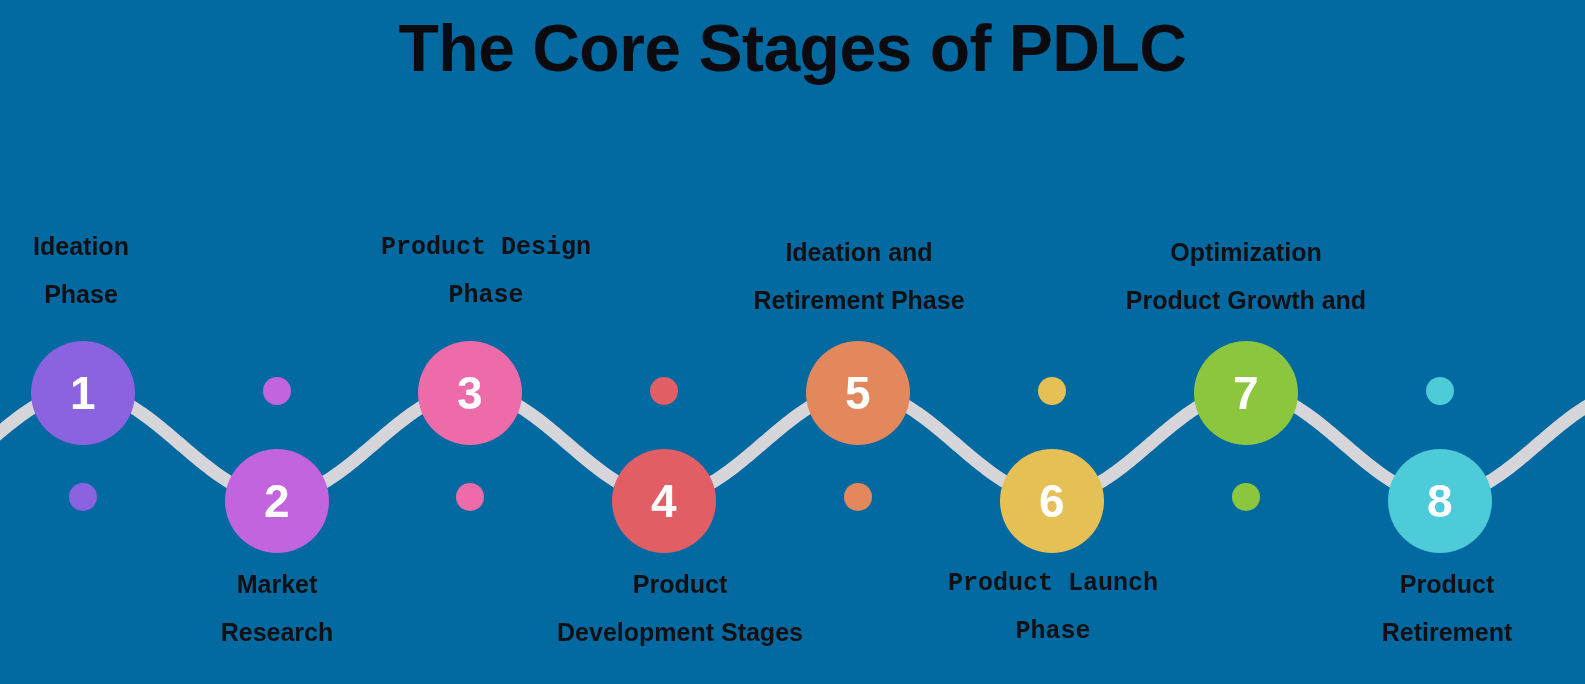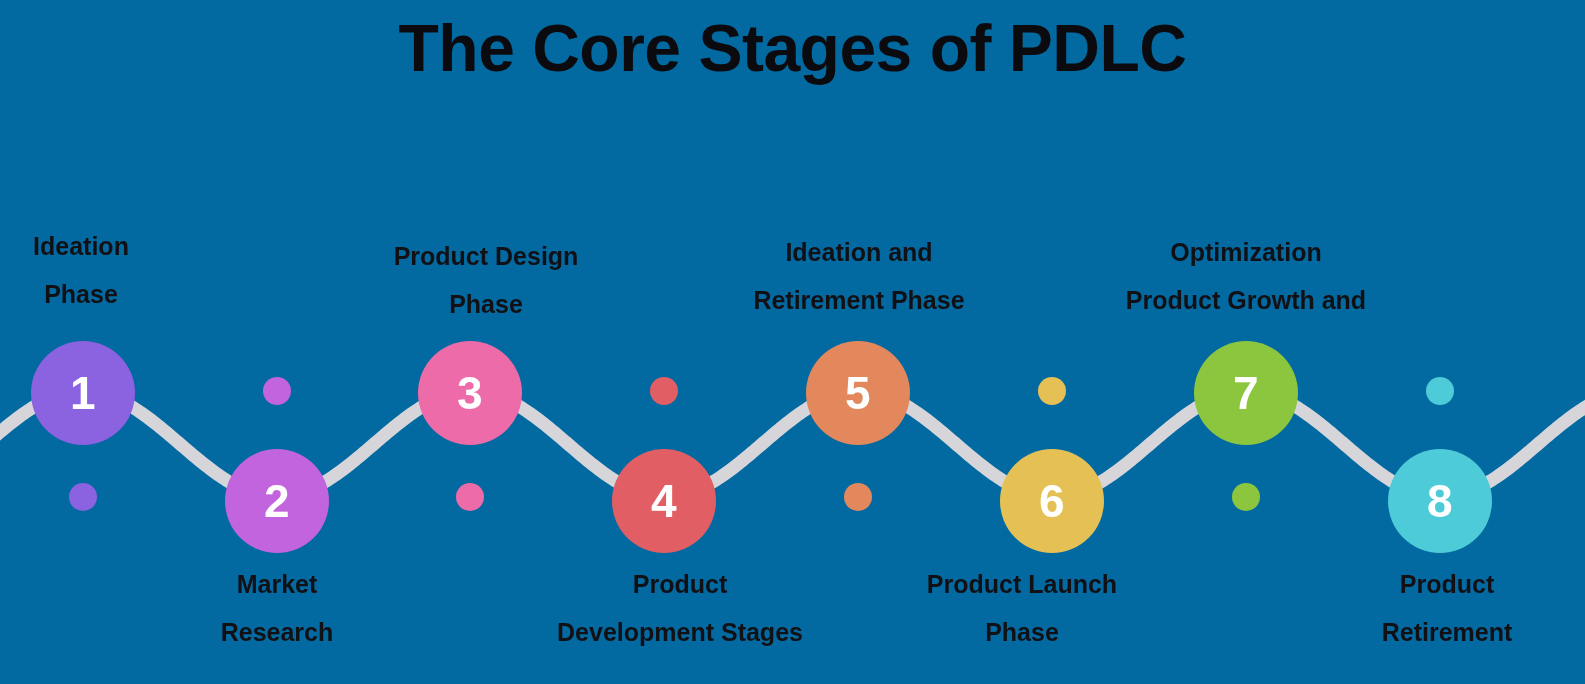--- a/index.html
+++ b/index.html
@@ -116,21 +116,21 @@
         <div class="stage-label" style="width: 560px; left: -3px; top: 560px; color: rgb(17, 17, 21);">
           <span>Market</span>
           <span>Research</span>
         </div>
       </div>
       <div class="stage">
         <div class="stage-dot" style="left: 456px; top: 483px; width: 28px; height: 28px; background: rgb(236, 107, 168);"></div>
         <div class="stage-circle" style="left: 418px; top: 341px; width: 104px; height: 104px; background: rgb(236, 107, 168); color: rgb(255, 255, 255);">
           <span>3</span>
         </div>
-        <div class="stage-label" style="width: 560px; left: 206px; top: 232px; color: rgb(17, 17, 21);">
+        <div class="stage-label" style="width: 560px; left: 206px; top: 224px; color: rgb(17, 17, 21); font-family: Liberation Mono, monospace;">
           <span>Product Design</span>
           <span>Phase</span>
         </div>
       </div>
       <div class="stage">
         <div class="stage-dot" style="left: 650px; top: 377px; width: 28px; height: 28px; background: rgb(224, 94, 100);"></div>
         <div class="stage-circle" style="left: 612px; top: 449px; width: 104px; height: 104px; background: rgb(224, 94, 100); color: rgb(255, 255, 255);">
           <span>4</span>
         </div>
         <div class="stage-label" style="width: 560px; left: 400px; top: 560px; color: rgb(17, 17, 21);">
@@ -146,21 +146,21 @@
         <div class="stage-label" style="width: 560px; left: 579px; top: 228px; color: rgb(17, 17, 21);">
           <span>Ideation and</span>
           <span>Retirement Phase</span>
         </div>
       </div>
       <div class="stage">
         <div class="stage-dot" style="left: 1038px; top: 377px; width: 28px; height: 28px; background: rgb(229, 192, 85);"></div>
         <div class="stage-circle" style="left: 1000px; top: 449px; width: 104px; height: 104px; background: rgb(229, 192, 85); color: rgb(255, 255, 255);">
           <span>6</span>
         </div>
-        <div class="stage-label" style="width: 560px; left: 742px; top: 560px; color: rgb(17, 17, 21);">
+        <div class="stage-label" style="width: 560px; left: 773px; top: 560px; color: rgb(17, 17, 21); font-family: Liberation Mono, monospace;">
           <span>Product Launch</span>
           <span>Phase</span>
         </div>
       </div>
       <div class="stage">
         <div class="stage-dot" style="left: 1232px; top: 483px; width: 28px; height: 28px; background: rgb(140, 198, 63);"></div>
         <div class="stage-circle" style="left: 1194px; top: 341px; width: 104px; height: 104px; background: rgb(140, 198, 63); color: rgb(255, 255, 255);">
           <span>7</span>
         </div>
         <div class="stage-label" style="width: 560px; left: 966px; top: 228px; color: rgb(17, 17, 21);">

